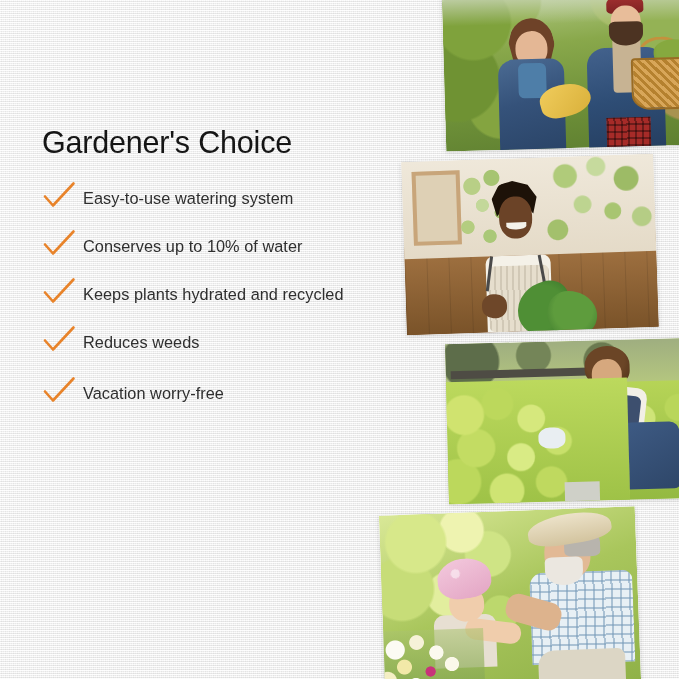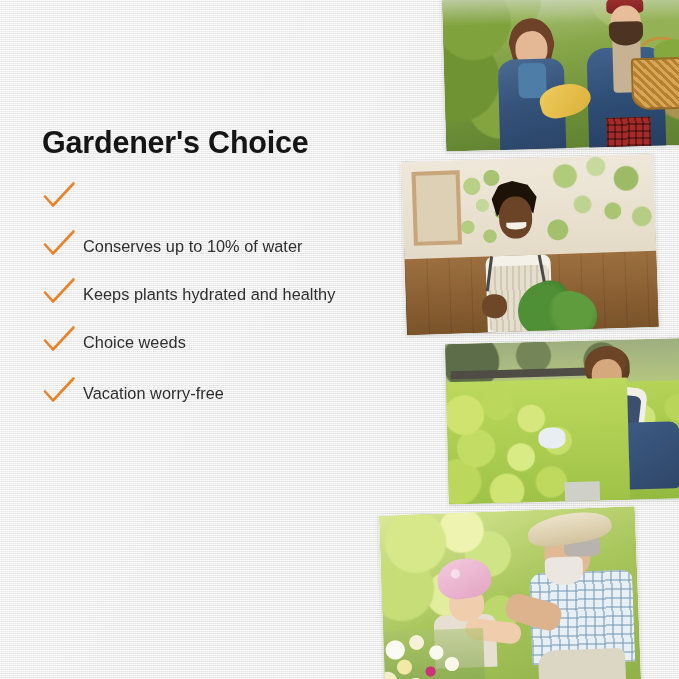--- a/index.html
+++ b/index.html
@@ -30,21 +30,21 @@
   .text-panel {
     position: absolute;
     left: 42px;
     top: 126px;
     width: 370px;
     z-index: 5;
   }
 
   .headline {
     font-size: 30.5px;
-    font-weight: bold;
+    font-weight: normal;
     color: #151515;
     letter-spacing: -0.2px;
     margin: 0 0 26px 0;
     line-height: 1.1;
   }
 
   .feature-list {
     list-style: none;
     margin: 0;
     padding: 0;
@@ -540,47 +540,48 @@
     <h1 class="headline">Gardener's Choice</h1>
 
     <ul class="feature-list">
 
       <li class="feature-item">
         <span class="check-icon">
           <svg viewBox="0 0 34 30" xmlns="http://www.w3.org/2000/svg">
             <path d="M3 16.5 L11 25.5 L31.5 3.5" fill="none" stroke="#e8832a" stroke-width="2.6" stroke-linecap="round" stroke-linejoin="round"></path>
           </svg>
         </span>
+        <span class="feature-label">Easy-to-use watering system</span>
       </li>
 
       <li class="feature-item">
         <span class="check-icon">
           <svg viewBox="0 0 34 30" xmlns="http://www.w3.org/2000/svg">
             <path d="M3 16.5 L11 25.5 L31.5 3.5" fill="none" stroke="#e8832a" stroke-width="2.6" stroke-linecap="round" stroke-linejoin="round"></path>
           </svg>
         </span>
         <span class="feature-label">Conserves up to 10% of water</span>
       </li>
 
       <li class="feature-item">
         <span class="check-icon">
           <svg viewBox="0 0 34 30" xmlns="http://www.w3.org/2000/svg">
             <path d="M3 16.5 L11 25.5 L31.5 3.5" fill="none" stroke="#e8832a" stroke-width="2.6" stroke-linecap="round" stroke-linejoin="round"></path>
           </svg>
         </span>
-        <span class="feature-label">Keeps plants hydrated and healthy</span>
+        <span class="feature-label">Keeps plants hydrated and recycled</span>
       </li>
 
       <li class="feature-item tight">
         <span class="check-icon">
           <svg viewBox="0 0 34 30" xmlns="http://www.w3.org/2000/svg">
             <path d="M3 16.5 L11 25.5 L31.5 3.5" fill="none" stroke="#e8832a" stroke-width="2.6" stroke-linecap="round" stroke-linejoin="round"></path>
           </svg>
         </span>
-        <span class="feature-label">Choice weeds</span>
+        <span class="feature-label">Reduces weeds</span>
       </li>
 
 
       <li class="feature-item last">
         <span class="check-icon">
           <svg viewBox="0 0 34 30" xmlns="http://www.w3.org/2000/svg">
             <path d="M3 16.5 L11 25.5 L31.5 3.5" fill="none" stroke="#e8832a" stroke-width="2.6" stroke-linecap="round" stroke-linejoin="round"></path>
           </svg>
         </span>
         <span class="feature-label"> Vacation worry-free</span>

